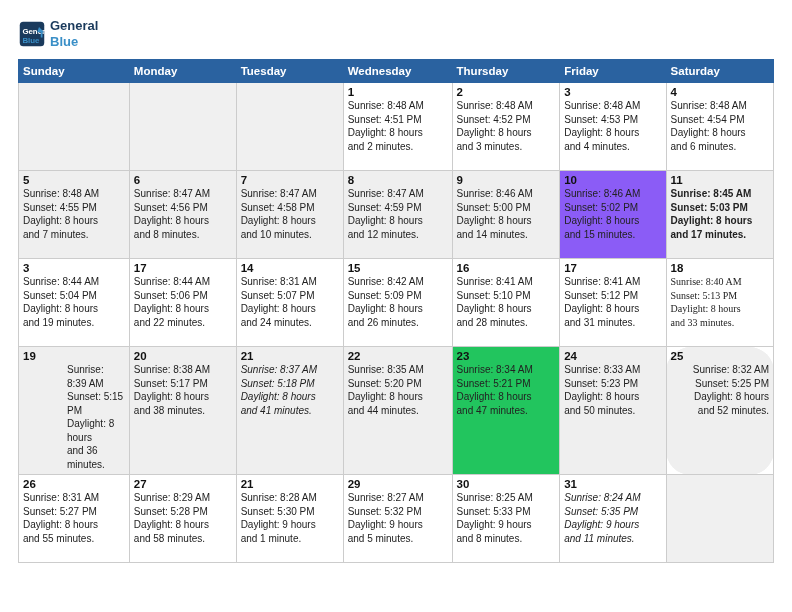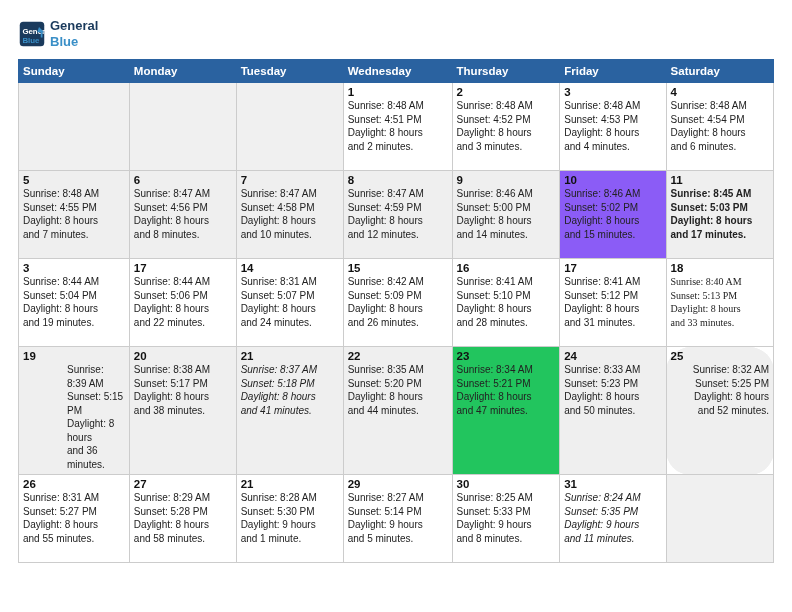--- a/index.html
+++ b/index.html
@@ -329,21 +329,21 @@
           <td>
             <span class="day-num">21</span>
             <div class="day-info" style="white-space: pre-line;">Sunrise: 8:28 AM
 Sunset: 5:30 PM
 Daylight: 9 hours
 and 1 minute.</div>
           </td>
           <td>
             <span class="day-num">29</span>
             <div class="day-info" style="white-space: pre-line;">Sunrise: 8:27 AM
-Sunset: 5:14 PM
+Sunset: 5:32 PM
 Daylight: 9 hours
 and 5 minutes.</div>
           </td>
           <td>
             <span class="day-num">30</span>
             <div class="day-info" style="white-space: pre-line;">Sunrise: 8:25 AM
 Sunset: 5:33 PM
 Daylight: 9 hours
 and 8 minutes.</div>
           </td>

